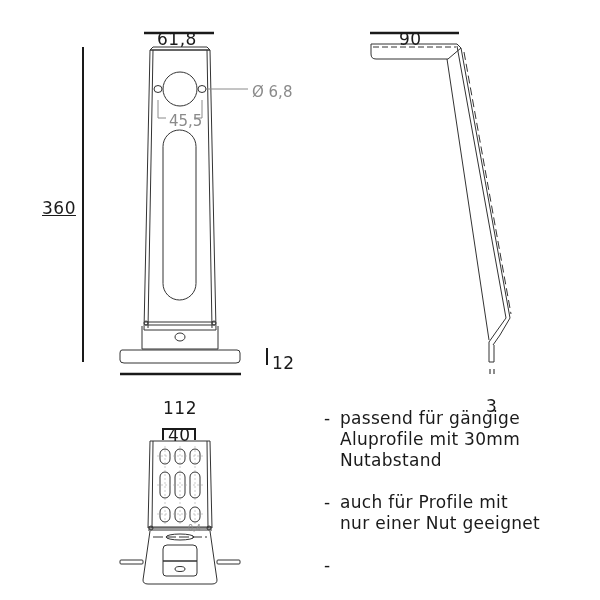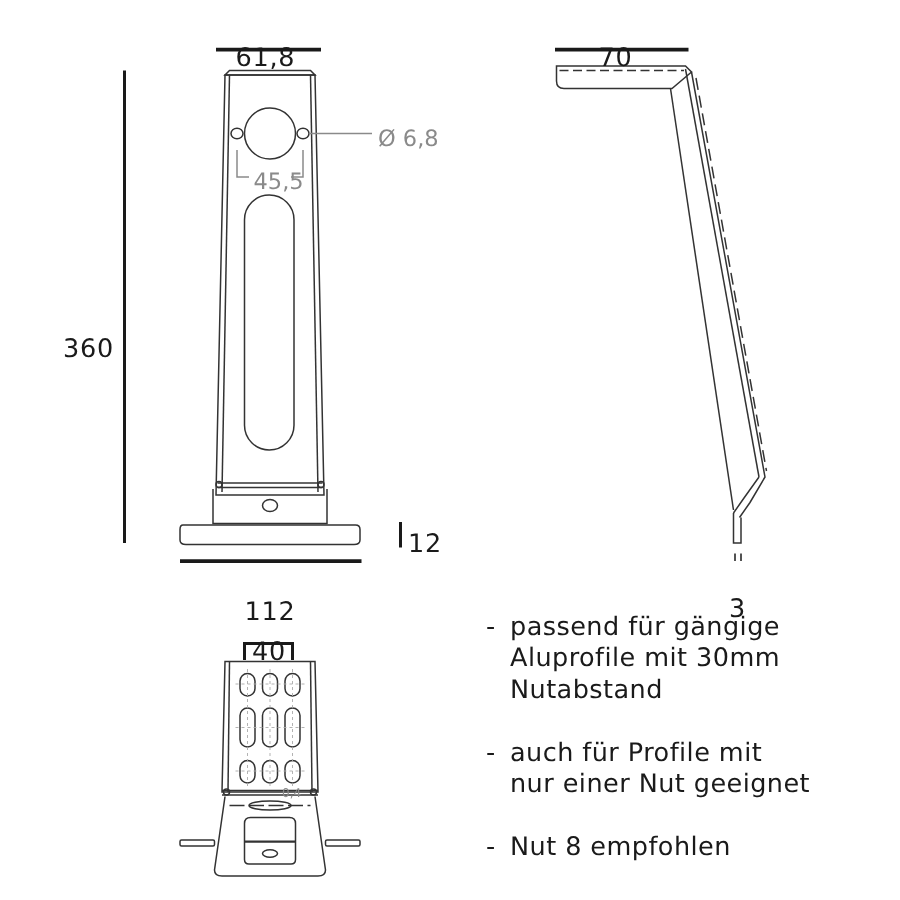--- a/index.html
+++ b/index.html
@@ -115,41 +115,40 @@
     <path d="M163 549 Q163 545 167 545 L193 545 Q197 545 197 549 L197 573 Q197 576 194 576 L166 576 Q163 576 163 573 Z"></path>
     <line x1="163" y1="561" x2="197" y2="561" stroke-width="1.5"></line>
     <ellipse cx="180" cy="569" rx="5" ry="2.5"></ellipse>
 
     <rect x="120" y="560" width="23" height="4" rx="1"></rect>
     <rect x="217" y="560" width="23" height="4" rx="1"></rect>
   </g>
 </svg>
 
 <div class="abs dim" style="left:157px; top:9px;">61,8</div>
-<div class="abs dim" style="left:42px; top:203px;">360</div>
+<div class="abs dim" style="left:42px; top:178px;text-decoration:underline;">360</div>
 <div class="abs dim-small" style="left:252px; top:83px;">Ø 6,8</div>
 <div class="abs dim-small" style="left:169px; top:112px;">45,5</div>
 <div class="abs dim" style="left:163px; top:378px;">112</div>
 <div class="abs dim" style="left:272px; top:333px;">12</div>
 
-<div class="abs dim" style="left:399px; top:9px;">70</div>
+<div class="abs dim" style="left:399px; top:9px;">90</div>
 <div class="abs dim" style="left:486px; top:376px;">3</div>
 
 <div class="abs dim" style="left:168px; top:405px;">40</div>
 <div class="abs dim-small" style="left:188px; top:524px; font-size:8px;">0,4</div>
 
 <div class="notes">
   <div class="note">
     <span class="dash">-</span>
     <span class="txt">passend für gängige
 Aluprofile mit 30mm
 Nutabstand</span>
   </div>
   <div class="note">
     <span class="dash">-</span>
     <span class="txt">auch für Profile mit
 nur einer Nut geeignet</span>
   </div>
   <div class="note">
     <span class="dash">-</span>
-    <span class="txt">Nut 8 empfohlen</span>
   </div>
 </div>
 
 </body></html>

